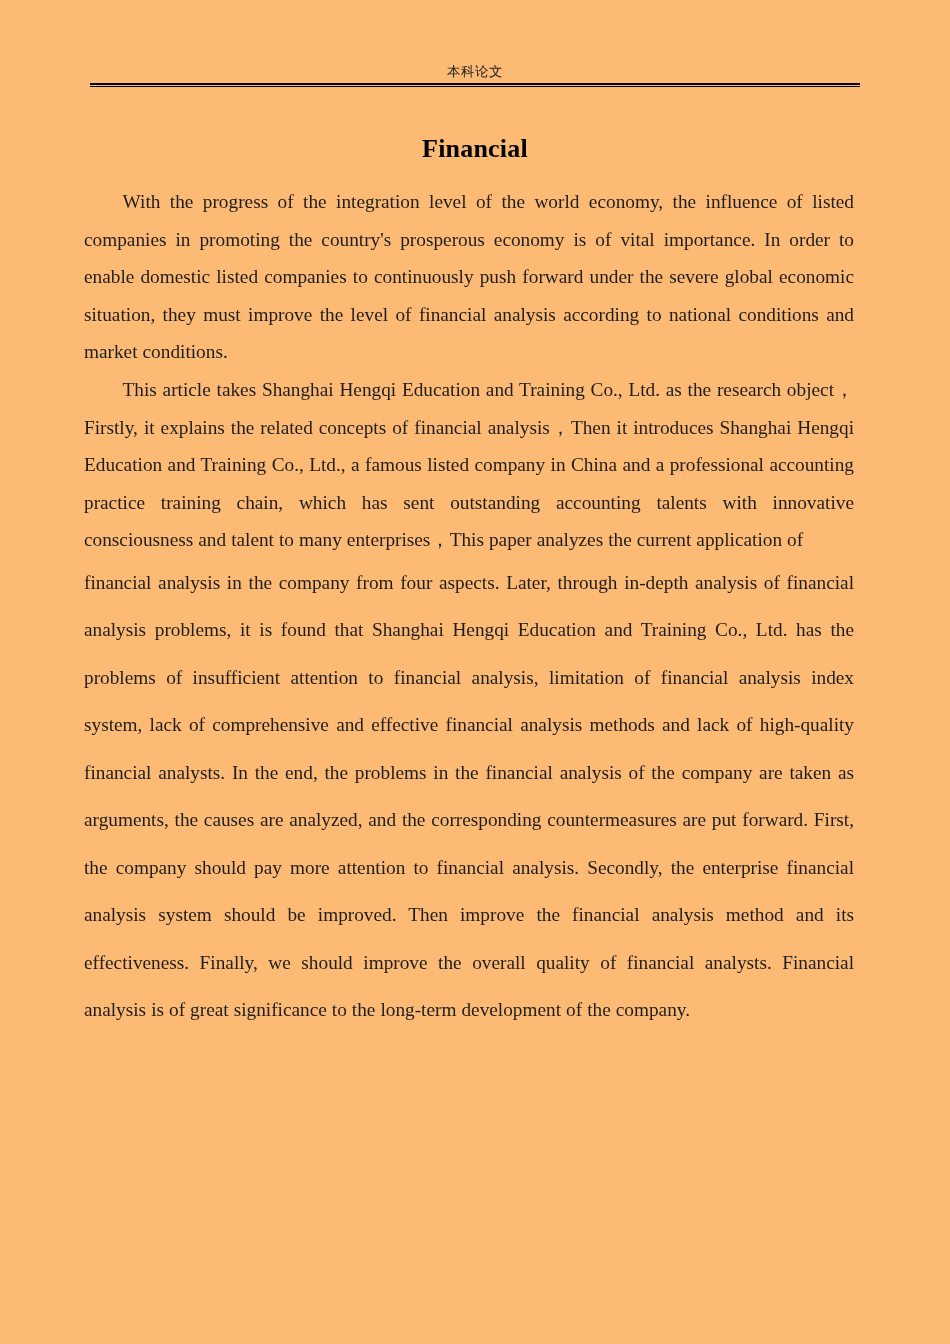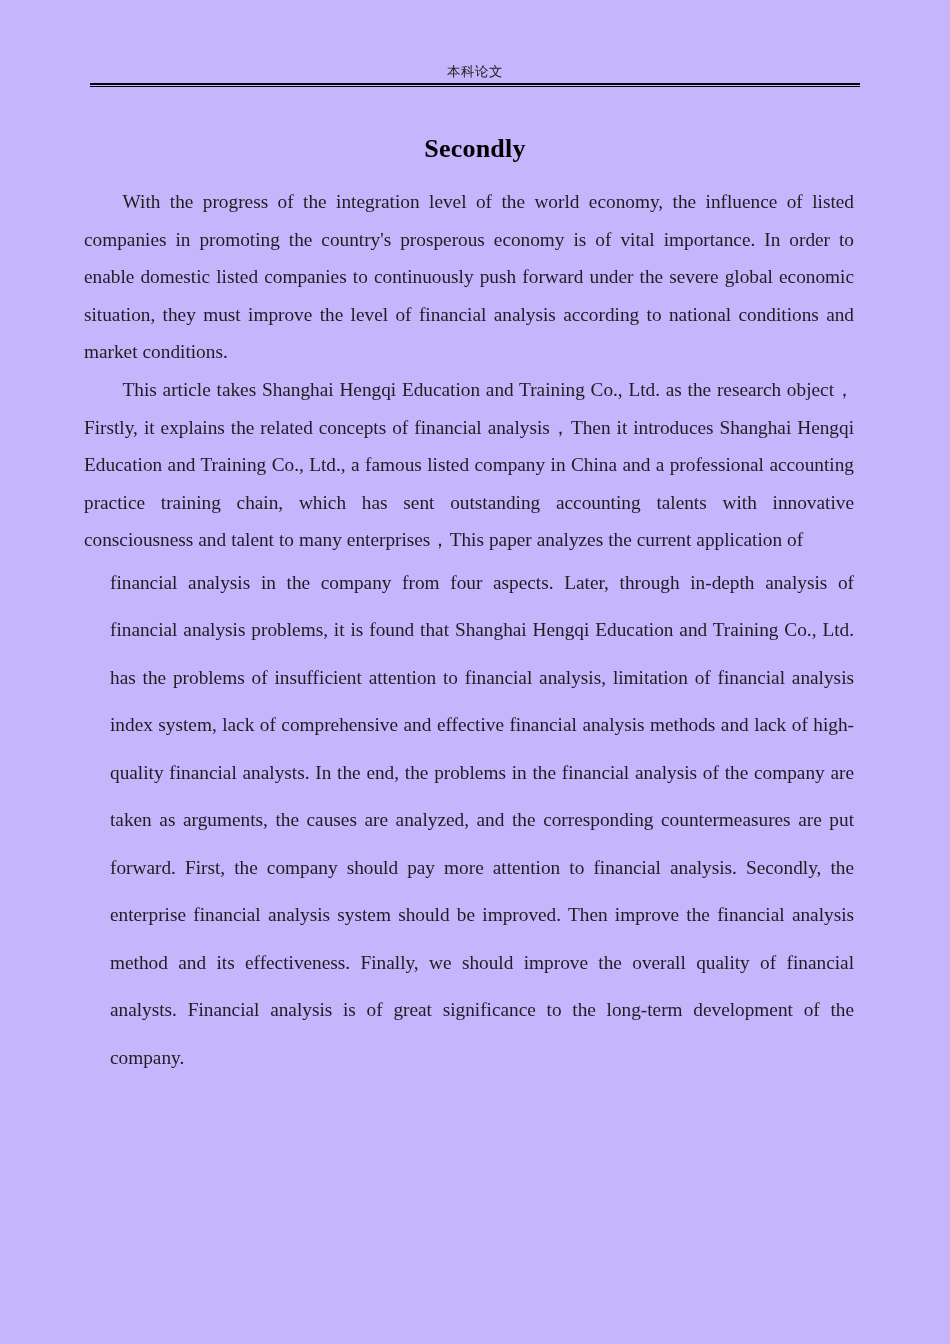--- a/index.html
+++ b/index.html
@@ -9,21 +9,21 @@
   }
   body {
     font-family: "Liberation Serif", "DejaVu Serif", serif;
     color: #1a1a1a;
   }
   .page {
     position: relative;
     width: 950px;
     height: 1344px;
     margin: 0 auto;
-    background: #c4b5fd;
+    background: #fdba74;
     overflow: hidden;
     box-sizing: border-box;
   }
 
   
   .header-zone {
     position: absolute;
     left: 90px;
     top: 62px;
     width: 770px;
@@ -73,34 +73,33 @@
     text-justify: inter-word;
     text-indent: 2em;
     color: #1e1e1e;
     word-spacing: 0.2px;
   }
   p.para.loose {
     line-height: 47.5px;
   }
   p.para.cont {
     text-indent: 0;
-    margin-left: 26px;
   }
 </style>
 </head>
 <body>
 
 <div class="page">
 
   <div class="header-zone">
     <div class="header-text">本科论文</div>
     <div class="header-rule"></div>
   </div>
 
-  <div class="doc-title">Secondly</div>
+  <div class="doc-title">Financial</div>
 
   <div class="body-zone">
     <p class="para">With the progress of the integration level of the world economy, the influence of listed companies in promoting the country's prosperous economy is of vital importance. In order to enable domestic listed companies to continuously push forward under the severe global economic situation, they must improve the level of financial analysis according to national conditions and market conditions.</p>
     <p class="para">This article takes Shanghai Hengqi Education and Training Co., Ltd. as the research object，Firstly, it explains the related concepts of financial analysis，Then it introduces Shanghai Hengqi Education and Training Co., Ltd., a famous listed company in China and a professional accounting practice training chain, which has sent outstanding accounting talents with innovative consciousness and talent to many enterprises，This paper analyzes the current application of</p>
     <p class="para loose cont">financial analysis in the company from four aspects. Later, through in-depth analysis of financial analysis problems, it is found that Shanghai Hengqi Education and Training Co., Ltd. has the problems of insufficient attention to financial analysis, limitation of financial analysis index system, lack of comprehensive and effective financial analysis methods and lack of high-quality financial analysts. In the end, the problems in the financial analysis of the company are taken as arguments, the causes are analyzed, and the corresponding countermeasures are put forward. First, the company should pay more attention to financial analysis. Secondly, the enterprise financial analysis system should be improved. Then improve the financial analysis method and its effectiveness. Finally, we should improve the overall quality of financial analysts. Financial analysis is of great significance to the long-term development of the company.</p>
   </div>
 
 </div>
 
 </body></html>

